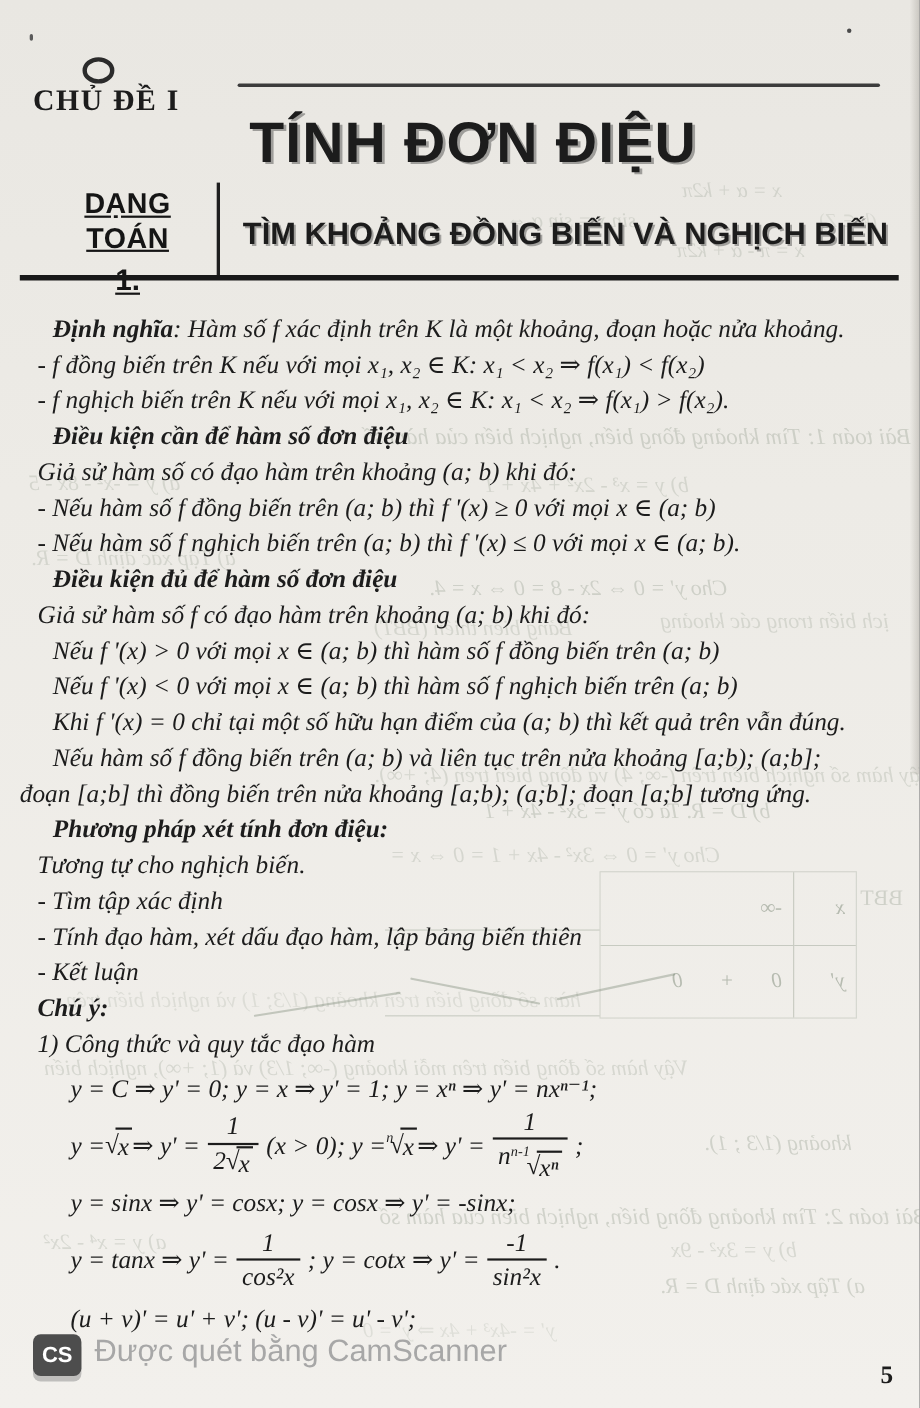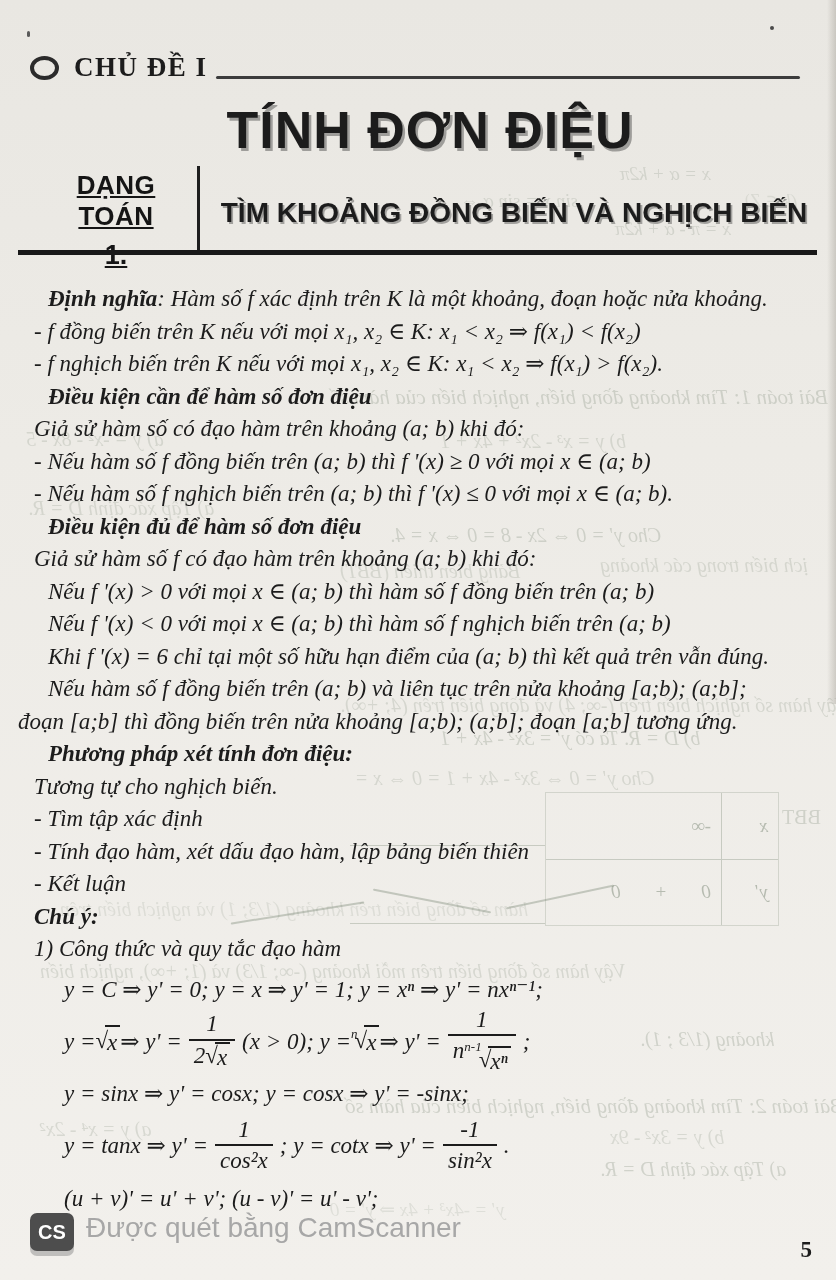--- a/index.html
+++ b/index.html
@@ -5,21 +5,21 @@
   html,body{margin:0;padding:0;background:#888;}
   .page{
     position:relative;width:836px;height:1280px;overflow:hidden;
     background:linear-gradient(180deg,#e9e7e2 0%,#edebe6 35%,#f2f0ec 100%);
     font-family:"Liberation Serif","DejaVu Serif",serif;color:#1c1c1c;
   }
   .page::after{content:"";position:absolute;top:0;right:0;width:9px;height:55%;
     background:linear-gradient(90deg,rgba(0,0,0,0),rgba(120,115,105,.28));pointer-events:none;}
 
   
-  .chapter-row{position:absolute;top:52px;left:30px;display:flex;align-items:center;}
+  .chapter-row{position:absolute;top:52px;left:30px;display:flex;align-items:center;flex-direction:column;}
   .bullet{width:21px;height:16px;border:4px solid #2b2b2b;border-radius:50%;margin-right:15px;}
   .chapter-label{font-weight:700;font-size:27px;letter-spacing:1.5px;white-space:nowrap;}
   .chapter-rule{position:absolute;top:76px;left:216px;width:584px;height:3px;background:#3c3c3c;border-radius:2px;}
   .main-title{position:absolute;top:100px;left:12px;width:100%;text-align:center;
     font-family:"Liberation Sans","DejaVu Sans",sans-serif;font-weight:900;font-size:52px;
     letter-spacing:1px;text-shadow:2.5px 2.5px 0 rgba(45,45,45,.4);white-space:nowrap;}
   .dang-box{position:absolute;top:170px;left:40px;width:152px;text-align:center;
     font-family:"Liberation Sans","DejaVu Sans",sans-serif;font-weight:900;color:#151515;text-decoration:underline;}
   .dang-line1{font-size:26px;letter-spacing:0.5px;}
   .dang-line2{font-size:27px;margin-top:8px;}
@@ -144,21 +144,21 @@
     <div class="line">- f đồng biến trên K nếu với mọi x₁, x₂ ∈ K: x₁ &lt; x₂ ⇒ f(x₁) &lt; f(x₂)</div>
     <div class="line">- f nghịch biến trên K nếu với mọi x₁, x₂ ∈ K: x₁ &lt; x₂ ⇒ f(x₁) &gt; f(x₂).</div>
     <div class="line bold indent">Điều kiện cần để hàm số đơn điệu</div>
     <div class="line">Giả sử hàm số có đạo hàm trên khoảng (a; b) khi đó:</div>
     <div class="line">- Nếu hàm số f đồng biến trên (a; b) thì f '(x) ≥ 0 với mọi x ∈ (a; b)</div>
     <div class="line">- Nếu hàm số f nghịch biến trên (a; b) thì f '(x) ≤ 0 với mọi x ∈ (a; b).</div>
     <div class="line bold indent">Điều kiện đủ để hàm số đơn điệu</div>
     <div class="line">Giả sử hàm số f có đạo hàm trên khoảng (a; b) khi đó:</div>
     <div class="line indent">Nếu f '(x) &gt; 0 với mọi x ∈ (a; b) thì hàm số f đồng biến trên (a; b)</div>
     <div class="line indent">Nếu f '(x) &lt; 0 với mọi x ∈ (a; b) thì hàm số f nghịch biến trên (a; b)</div>
-    <div class="line indent">Khi f '(x) = 6 chỉ tại một số hữu hạn điểm của (a; b) thì kết quả trên vẫn đúng.</div>
+    <div class="line indent">Khi f '(x) = 0 chỉ tại một số hữu hạn điểm của (a; b) thì kết quả trên vẫn đúng.</div>
     <div class="line indent">Nếu hàm số f đồng biến trên (a; b) và liên tục trên nửa khoảng [a;b); (a;b];</div>
     <div class="line outdent">đoạn [a;b] thì đồng biến trên nửa khoảng [a;b); (a;b]; đoạn [a;b] tương ứng.</div>
     <div class="line bold indent">Phương pháp xét tính đơn điệu:</div>
     <div class="line">Tương tự cho nghịch biến.</div>
     <div class="line">- Tìm tập xác định</div>
     <div class="line">- Tính đạo hàm, xét dấu đạo hàm, lập bảng biến thiên</div>
     <div class="line">- Kết luận</div>
     <div class="line bold">Chú ý:</div>
     <div class="line">1) Công thức và quy tắc đạo hàm</div>
 

